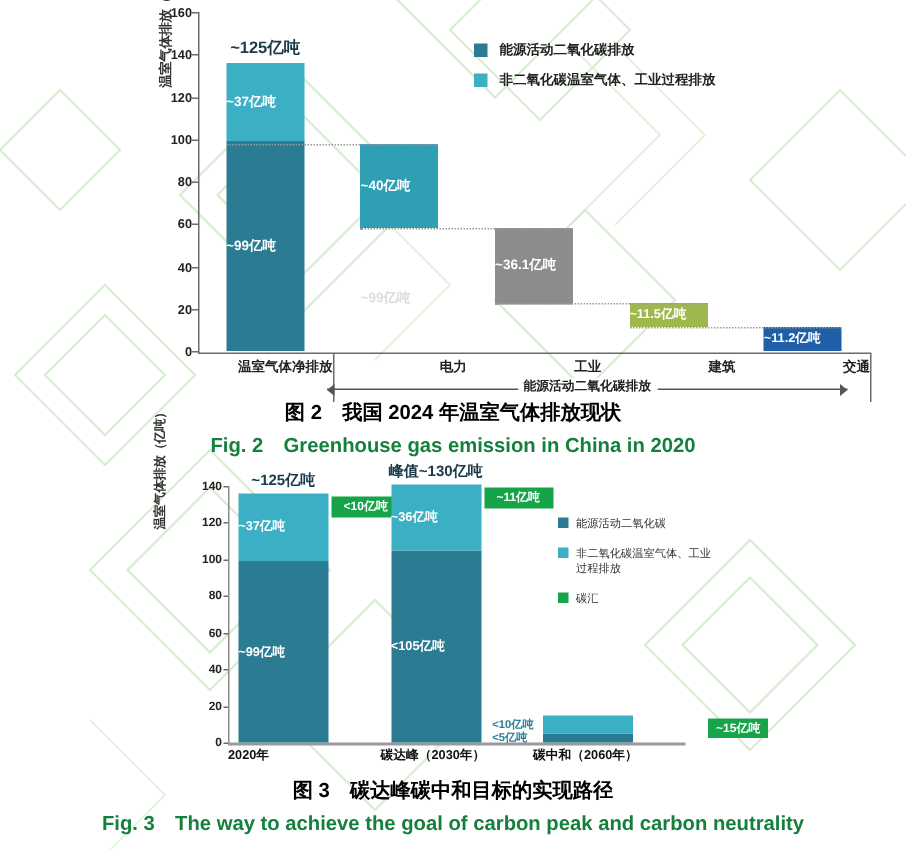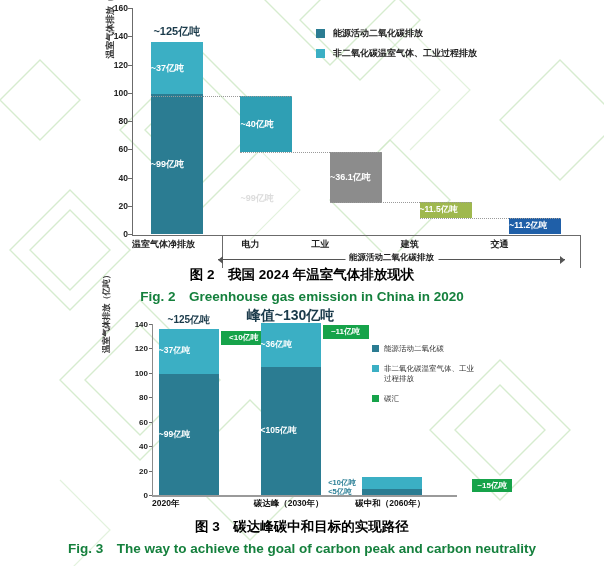--- a/index.html
+++ b/index.html
@@ -75,21 +75,21 @@
   }
 
   
   #fig2 .catrow {
     position: absolute; left: 132px; top: 236px;
     width: 449px; height: 20px;
   }
   #fig2 .cat {
     position: absolute; top: 2px;
     font-size: 9px; font-weight: bold; color: #222;
-    text-align: left; white-space: nowrap;
+    text-align: right; white-space: nowrap;
   }
   #fig2 .catsep {
     position: absolute; top: 0; width: 1px; height: 32px;
     background: #6b6b6b;
   }
   #fig2 .bracket {
     position: absolute; left: 218px; top: 254px; width: 347px; height: 14px;
   }
   #fig2 .bracket .bline {
     position: absolute; top: 5px; left: 0; right: 0; height: 1px; background: #555;
@@ -309,21 +309,21 @@
         <div class="barlabel" style="top: 50%; transform: translateY(-50%); font-size: 8.5px;">~37亿吨</div>
       </div>
       <div class="toplabel" style="left: -23.1667px; width: 120px; top: -11.1143px; font-size: 10px;">~125亿吨</div>
       <div class="greenchip" style="background: rgb(22, 163, 74); left: 68.8333px; width: 46px; top: 6.88571px; height: 14px;">&lt;10亿吨</div>
       <div class="bar" style="left: 108.5px; top: 42.75px; width: 60px; height: 128.25px; background: rgb(43, 124, 146);">
         <div class="barlabel" style="top: 50%; transform: translateY(-50%); font-size: 8.5px;">&lt;105亿吨</div>
       </div>
       <div class="bar" style="left: 108.5px; top: -1.22143px; width: 60px; height: 43.9714px; background: rgb(59, 175, 196);">
         <div class="barlabel" style="top: 50%; transform: translateY(-50%); font-size: 8.5px;">~36亿吨</div>
       </div>
-      <div class="toplabel" style="left: 78.5px; width: 120px; top: -17.2214px; font-size: 14px;">峰值~130亿吨</div>
+      <div class="toplabel" style="left: 78.5px; width: 120px; top: -17.2214px; font-size: 10px;">峰值~130亿吨</div>
       <div class="greenchip" style="background: rgb(22, 163, 74); left: 170.5px; width: 46px; top: 0.778571px; height: 14px;">~11亿吨</div>
       <div class="bar" style="left: 210.167px; top: 164.893px; width: 60px; height: 6.10714px; background: rgb(43, 124, 146);"></div>
       <div class="bar" style="left: 210.167px; top: 152.679px; width: 60px; height: 12.2143px; background: rgb(59, 175, 196);"></div>
       <div class="sidelabel" style="left: 176.167px; top: 153.786px;">&lt;10亿吨</div>
       <div class="sidelabel" style="left: 176.167px; top: 162.946px;">&lt;5亿吨</div>
       <div class="greenchip" style="background: rgb(22, 163, 74); left: 272.167px; width: 40px; top: 154.679px; height: 13px; margin-left: 48px;">~15亿吨</div>
     </div>
 
   <div class="catrow" id="fig3-cats">
       <div class="cat" style="left: 0px; width: 101.667px;">2020年</div>

